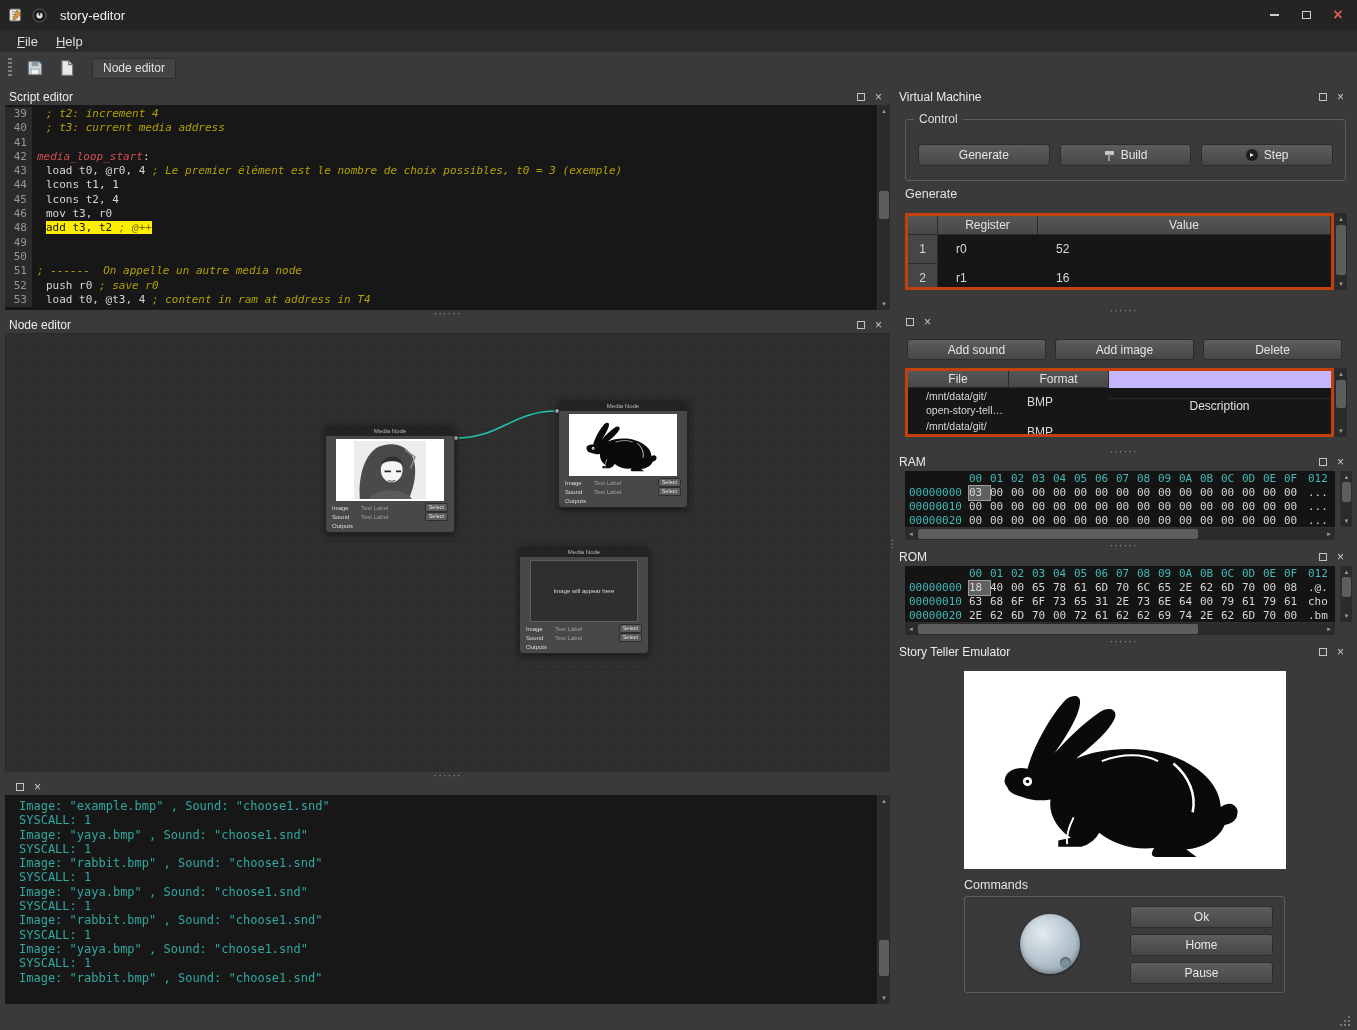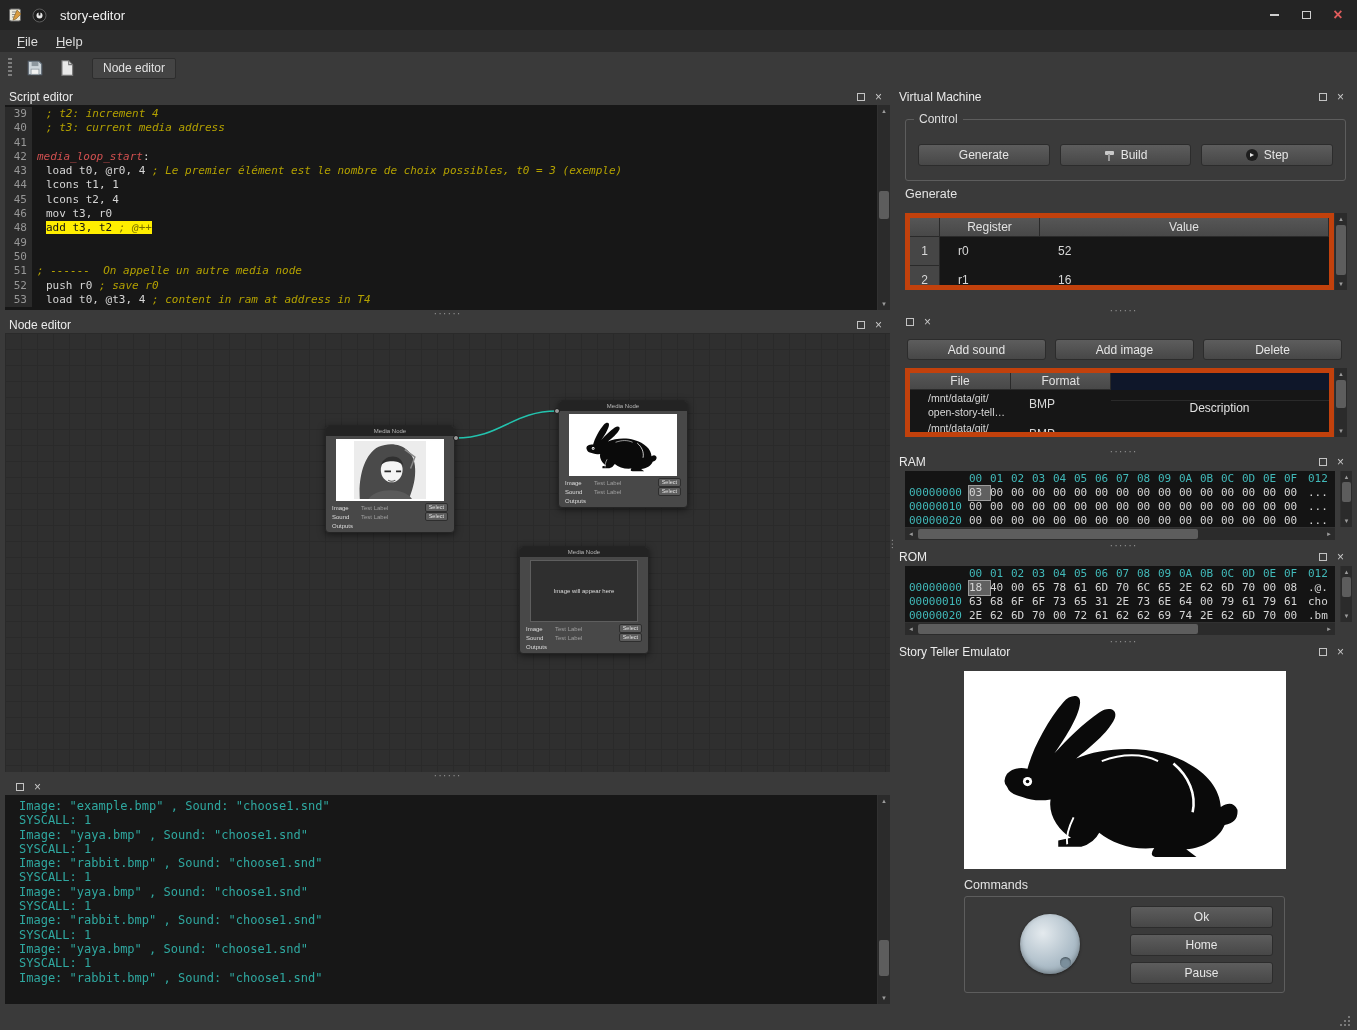--- a/index.html
+++ b/index.html
@@ -118,21 +118,21 @@
   .btn-ico{display:inline-block;}
   .hammer{position:relative;width:11px;height:11px;}
   .hammer::before{content:"";position:absolute;left:1px;top:1px;width:9px;height:4px;
                   background:#c9c9c9;border-radius:1px;}
   .hammer::after{content:"";position:absolute;left:4.5px;top:4px;width:2px;height:7px;background:#989898;}
   .play-circle{width:12px;height:12px;border-radius:50%;background:#1e1e1e;position:relative;}
   .play-circle::after{content:"";position:absolute;left:4.5px;top:3.5px;
        border-left:4px solid #e6e6e6;border-top:2.5px solid transparent;border-bottom:2.5px solid transparent;}
 
   
-  .tbl{position:absolute;background:#0f172a;border:5px solid #c2410c;overflow:hidden;color:#d8d8d8;}
+  .tbl{position:absolute;background:#c4b5fd;border:3px solid #c2410c;overflow:hidden;color:#d8d8d8;}
   .tbl-head{display:flex;height:19px;}
   .tbl-hcell{background:linear-gradient(#565656,#484848);border-right:1px solid #2a2a2a;
              border-bottom:1px solid #2a2a2a;text-align:center;font-size:12px;line-height:18px;color:#e2e2e2;}
   .corner{width:30px;flex:none;}
   .col-reg{width:100px;flex:none;}
   .col-val{flex:1;}
   .tbl-row{display:flex;height:29px;background:#161616;}
   .idx-cell{width:30px;flex:none;background:#464646;border-right:1px solid #2a2a2a;
             border-bottom:1px solid #2a2a2a;text-align:center;line-height:29px;font-size:12px;}
   .tbl-cell{padding-left:18px;line-height:28px;font-size:12px;overflow:hidden;white-space:nowrap;}

